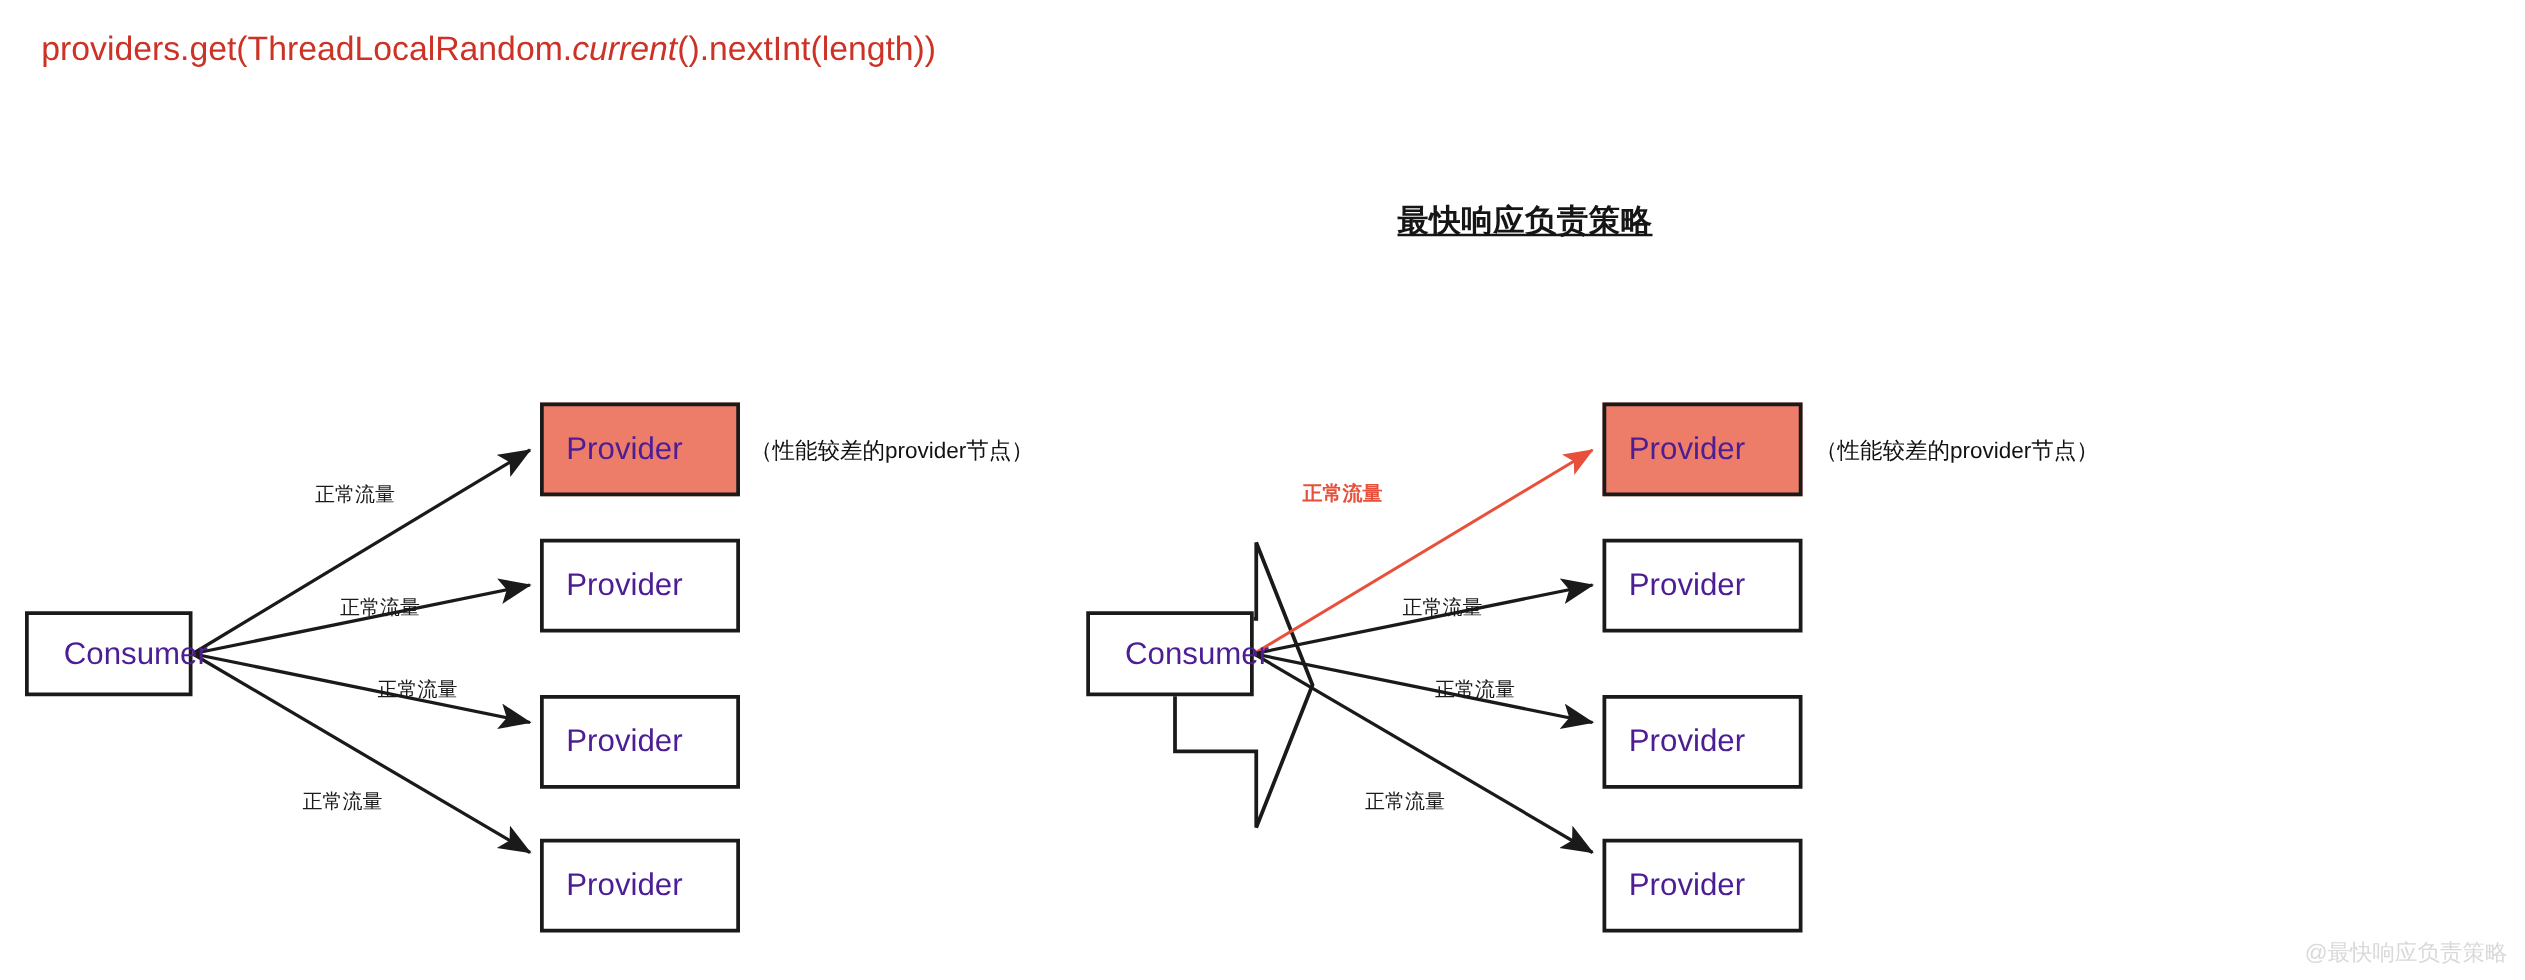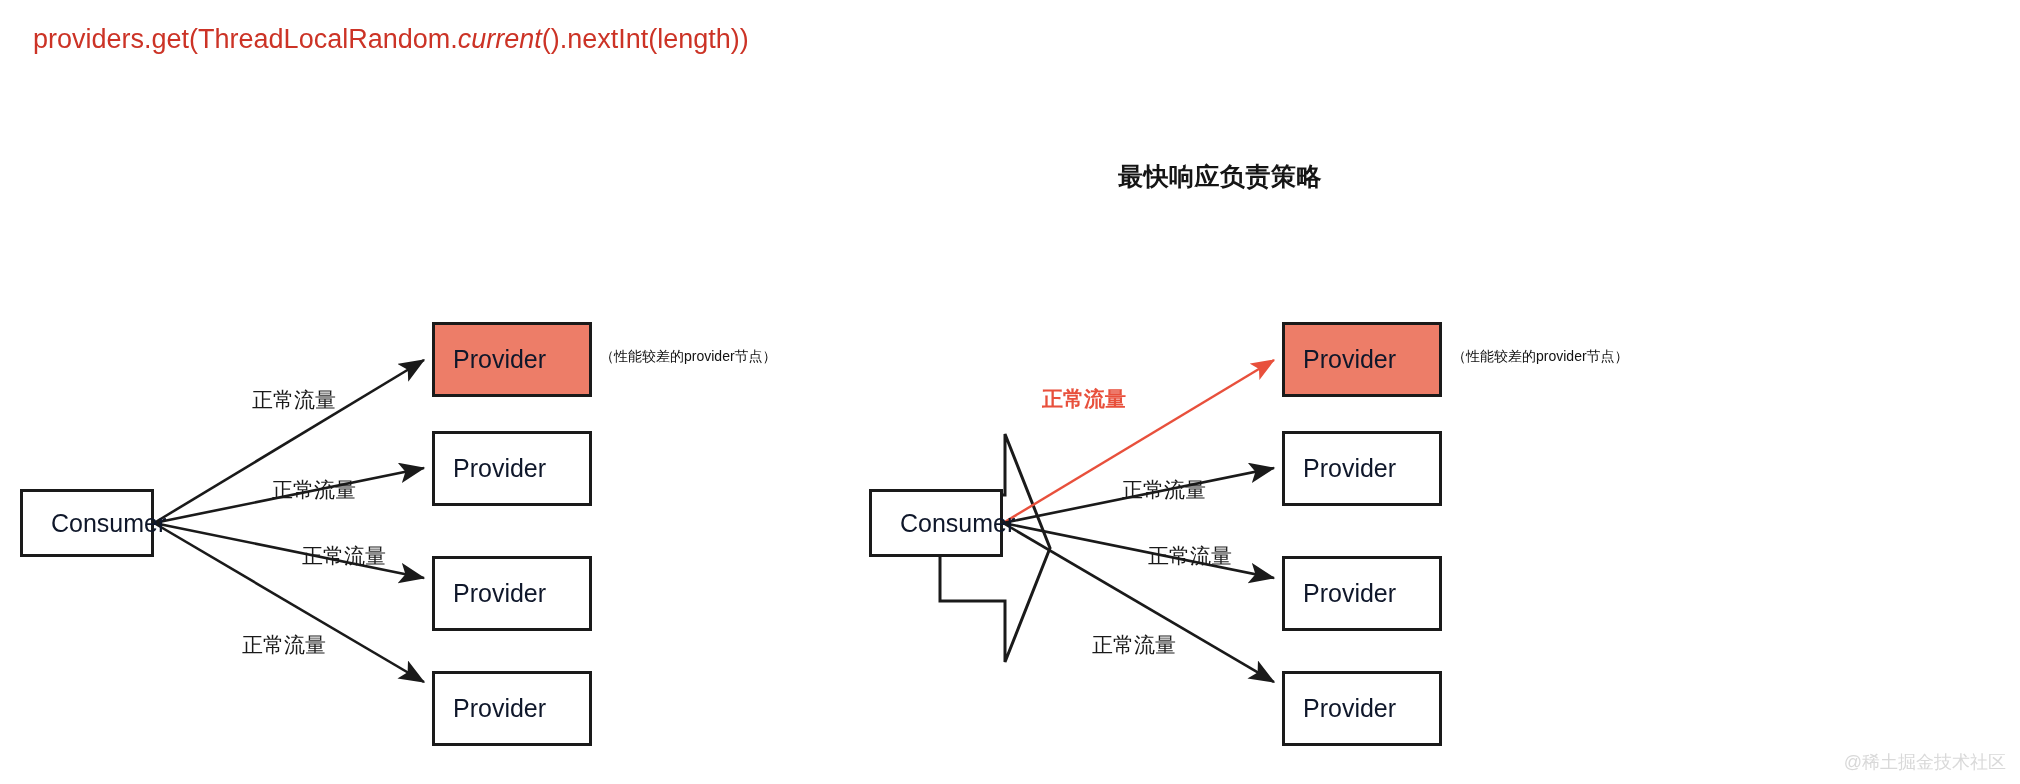--- a/index.html
+++ b/index.html
@@ -45,51 +45,51 @@
   
   .section-heading {
     position: absolute;
     font-size: 25px;
     font-weight: bold;
     color: #151515;
     white-space: nowrap;
     letter-spacing: 0.5px;
   }
   #heading-left  { left: 38px;   top: 160px; }
-  #heading-right { left: 1118px; top: 160px; }
+  #heading-right { left: 1118px; top: 160px; text-decoration: underline; }
 
   
   .node {
     position: absolute;
     box-sizing: border-box;
     border: 3px solid #1a1a1a;
     background: #ffffff;
     display: flex;
     align-items: center;
     padding-left: 18px;
     font-size: 25px;
-    color: #0f172a;
+    color: #4c1d95;
   }
   .node.red { background: #ED7D68; }
   .node.consumer { padding-left: 28px; }
 
   
   .edge-label {
     position: absolute;
-    font-size: 21px;
+    font-size: 16px;
     color: #1a1a1a;
     white-space: nowrap;
     background: transparent;
   }
   .edge-label.red-label { color: #E8503C; font-weight: bold; }
 
   
   .side-note {
     position: absolute;
-    font-size: 14px;
+    font-size: 18px;
     color: #111111;
     white-space: nowrap;
   }
 
   
   .watermark {
     position: absolute;
     right: 14px;
     bottom: 10px;
     font-size: 18px;
@@ -155,15 +155,15 @@
   <div class="node" style="left:1282px; top:556px; width:160px; height:75px;">Provider</div>
   <div class="node" style="left:1282px; top:671px; width:160px; height:75px;">Provider</div>
 
   <div class="edge-label red-label" style="left:1042px; top:385px;">正常流量</div>
   <div class="edge-label" style="left:1122px; top:476px;">正常流量</div>
   <div class="edge-label" style="left:1148px; top:542px;">正常流量</div>
   <div class="edge-label" style="left:1092px; top:631px;">正常流量</div>
 
   <div class="side-note" style="left:1452px; top:348px;">（性能较差的provider节点）</div>
 
-  <div class="watermark">@稀土掘金技术社区</div>
+  <div class="watermark">@最快响应负责策略</div>
 
 </div>
 
 </body></html>

